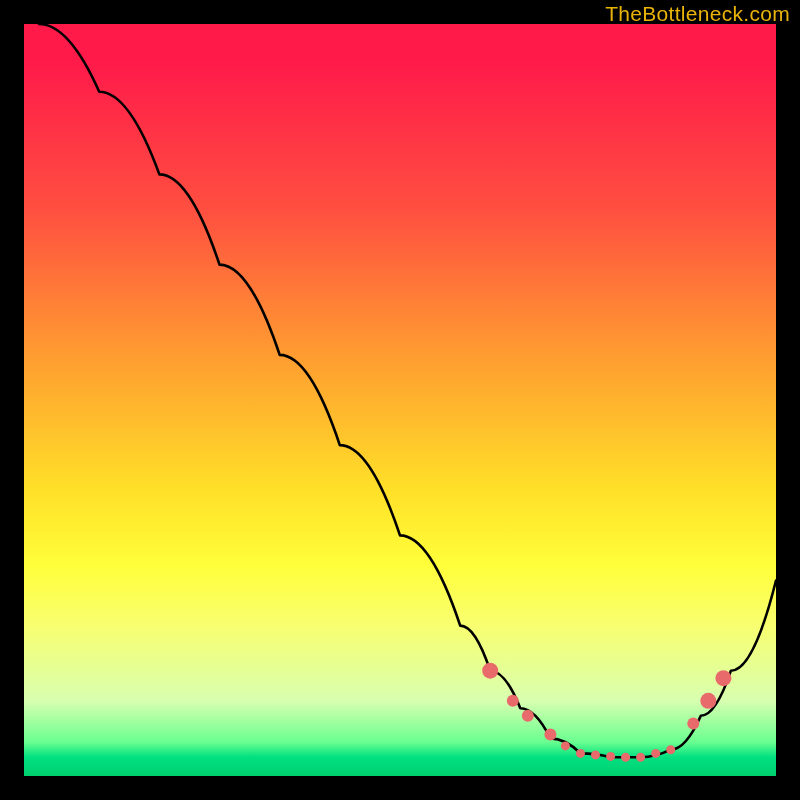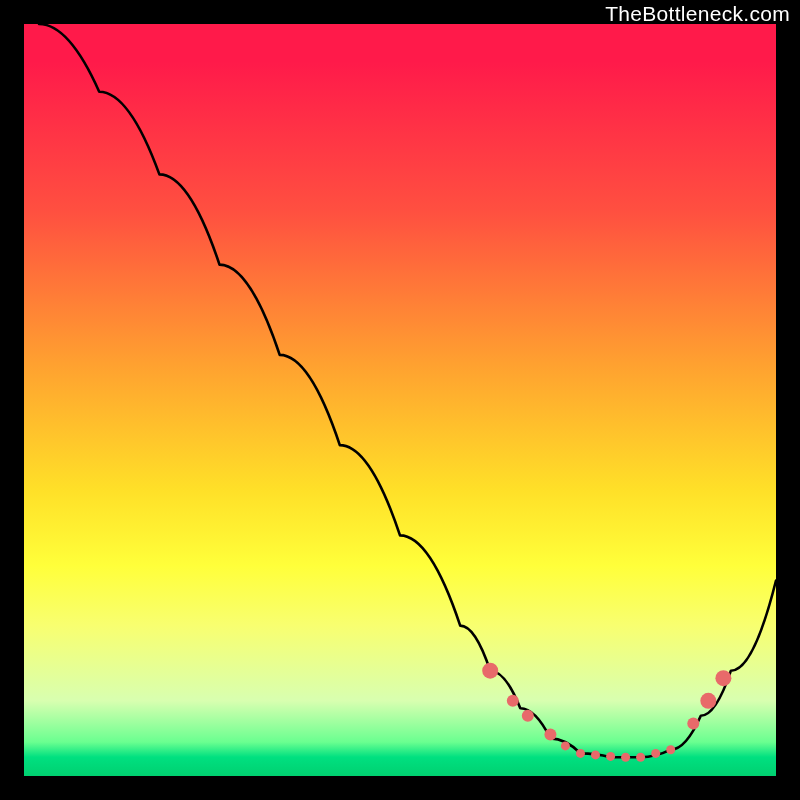--- a/index.html
+++ b/index.html
@@ -38,21 +38,21 @@
       #d8ffb0 90%,
       #6aff90 95.5%,
       #00e080 97.5%,
       #00d070 100%
     );
   }
   .watermark {
     position: absolute;
     top: 2px;
     right: 10px;
-    color: #ffffff;
+    color: #eab308;
     font-size: 21px;
     letter-spacing: 0.3px;
     font-weight: 400;
   }
   svg.curve {
     position: absolute;
     top: 0;
     left: 0;
     width: 752px;
     height: 752px;

